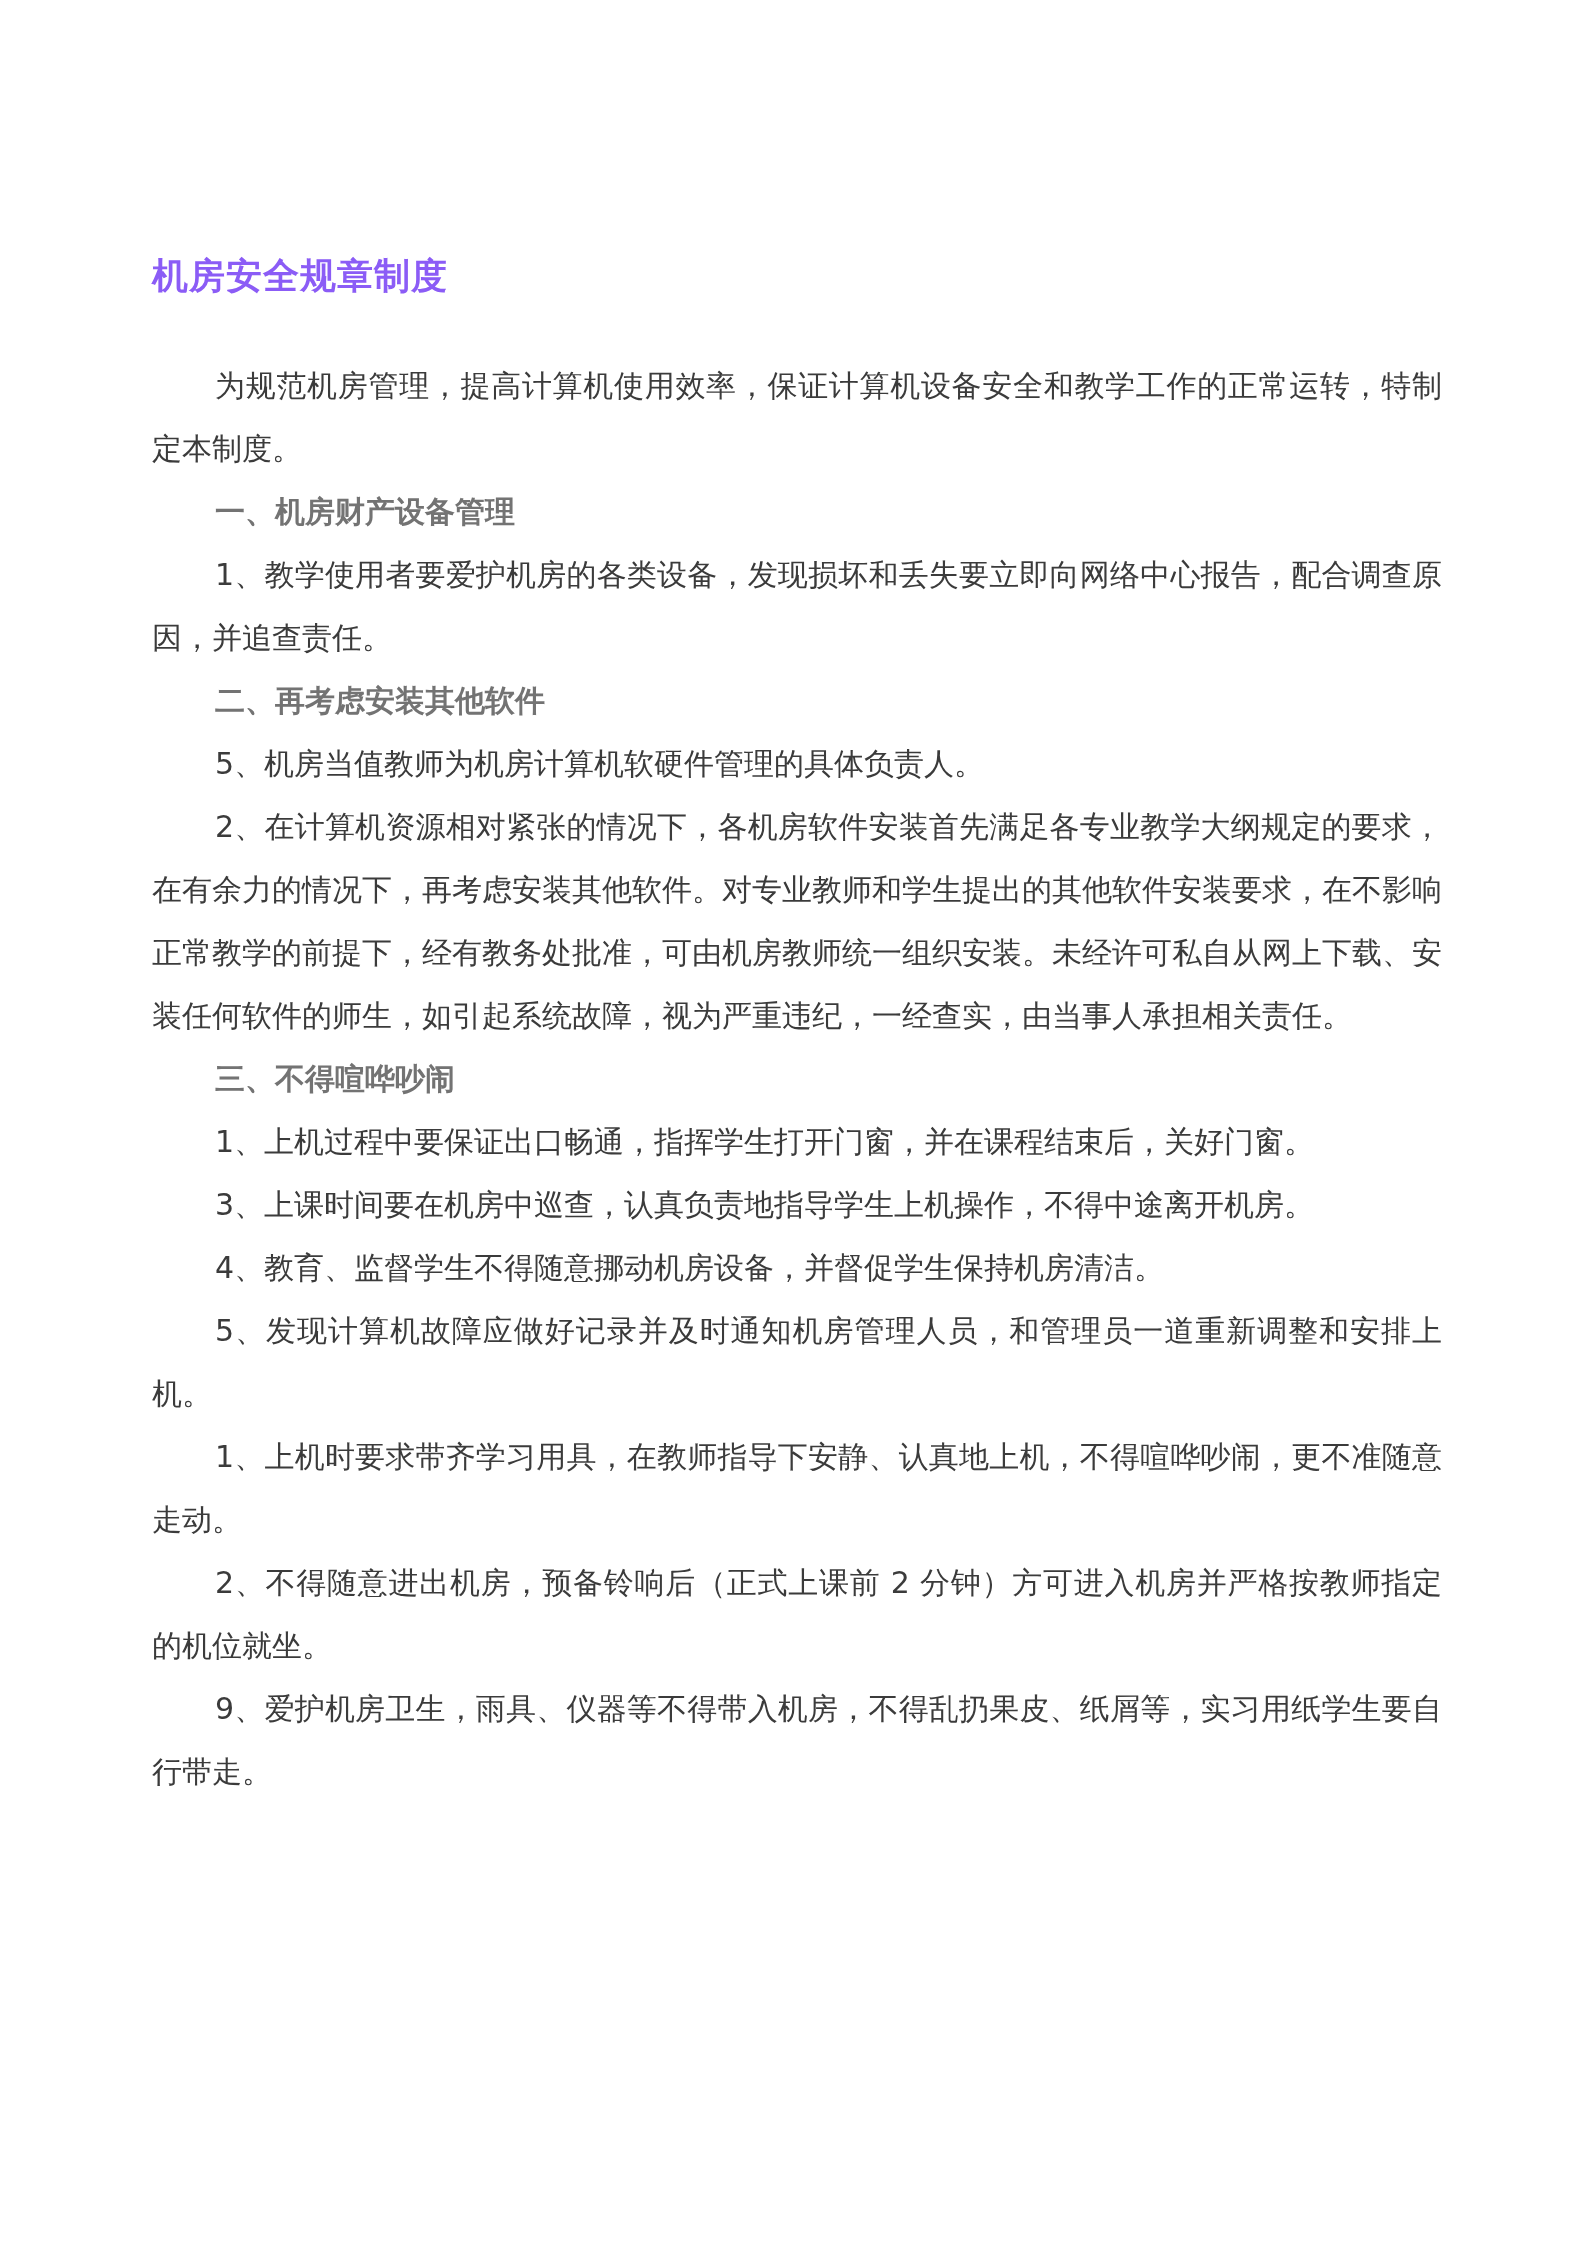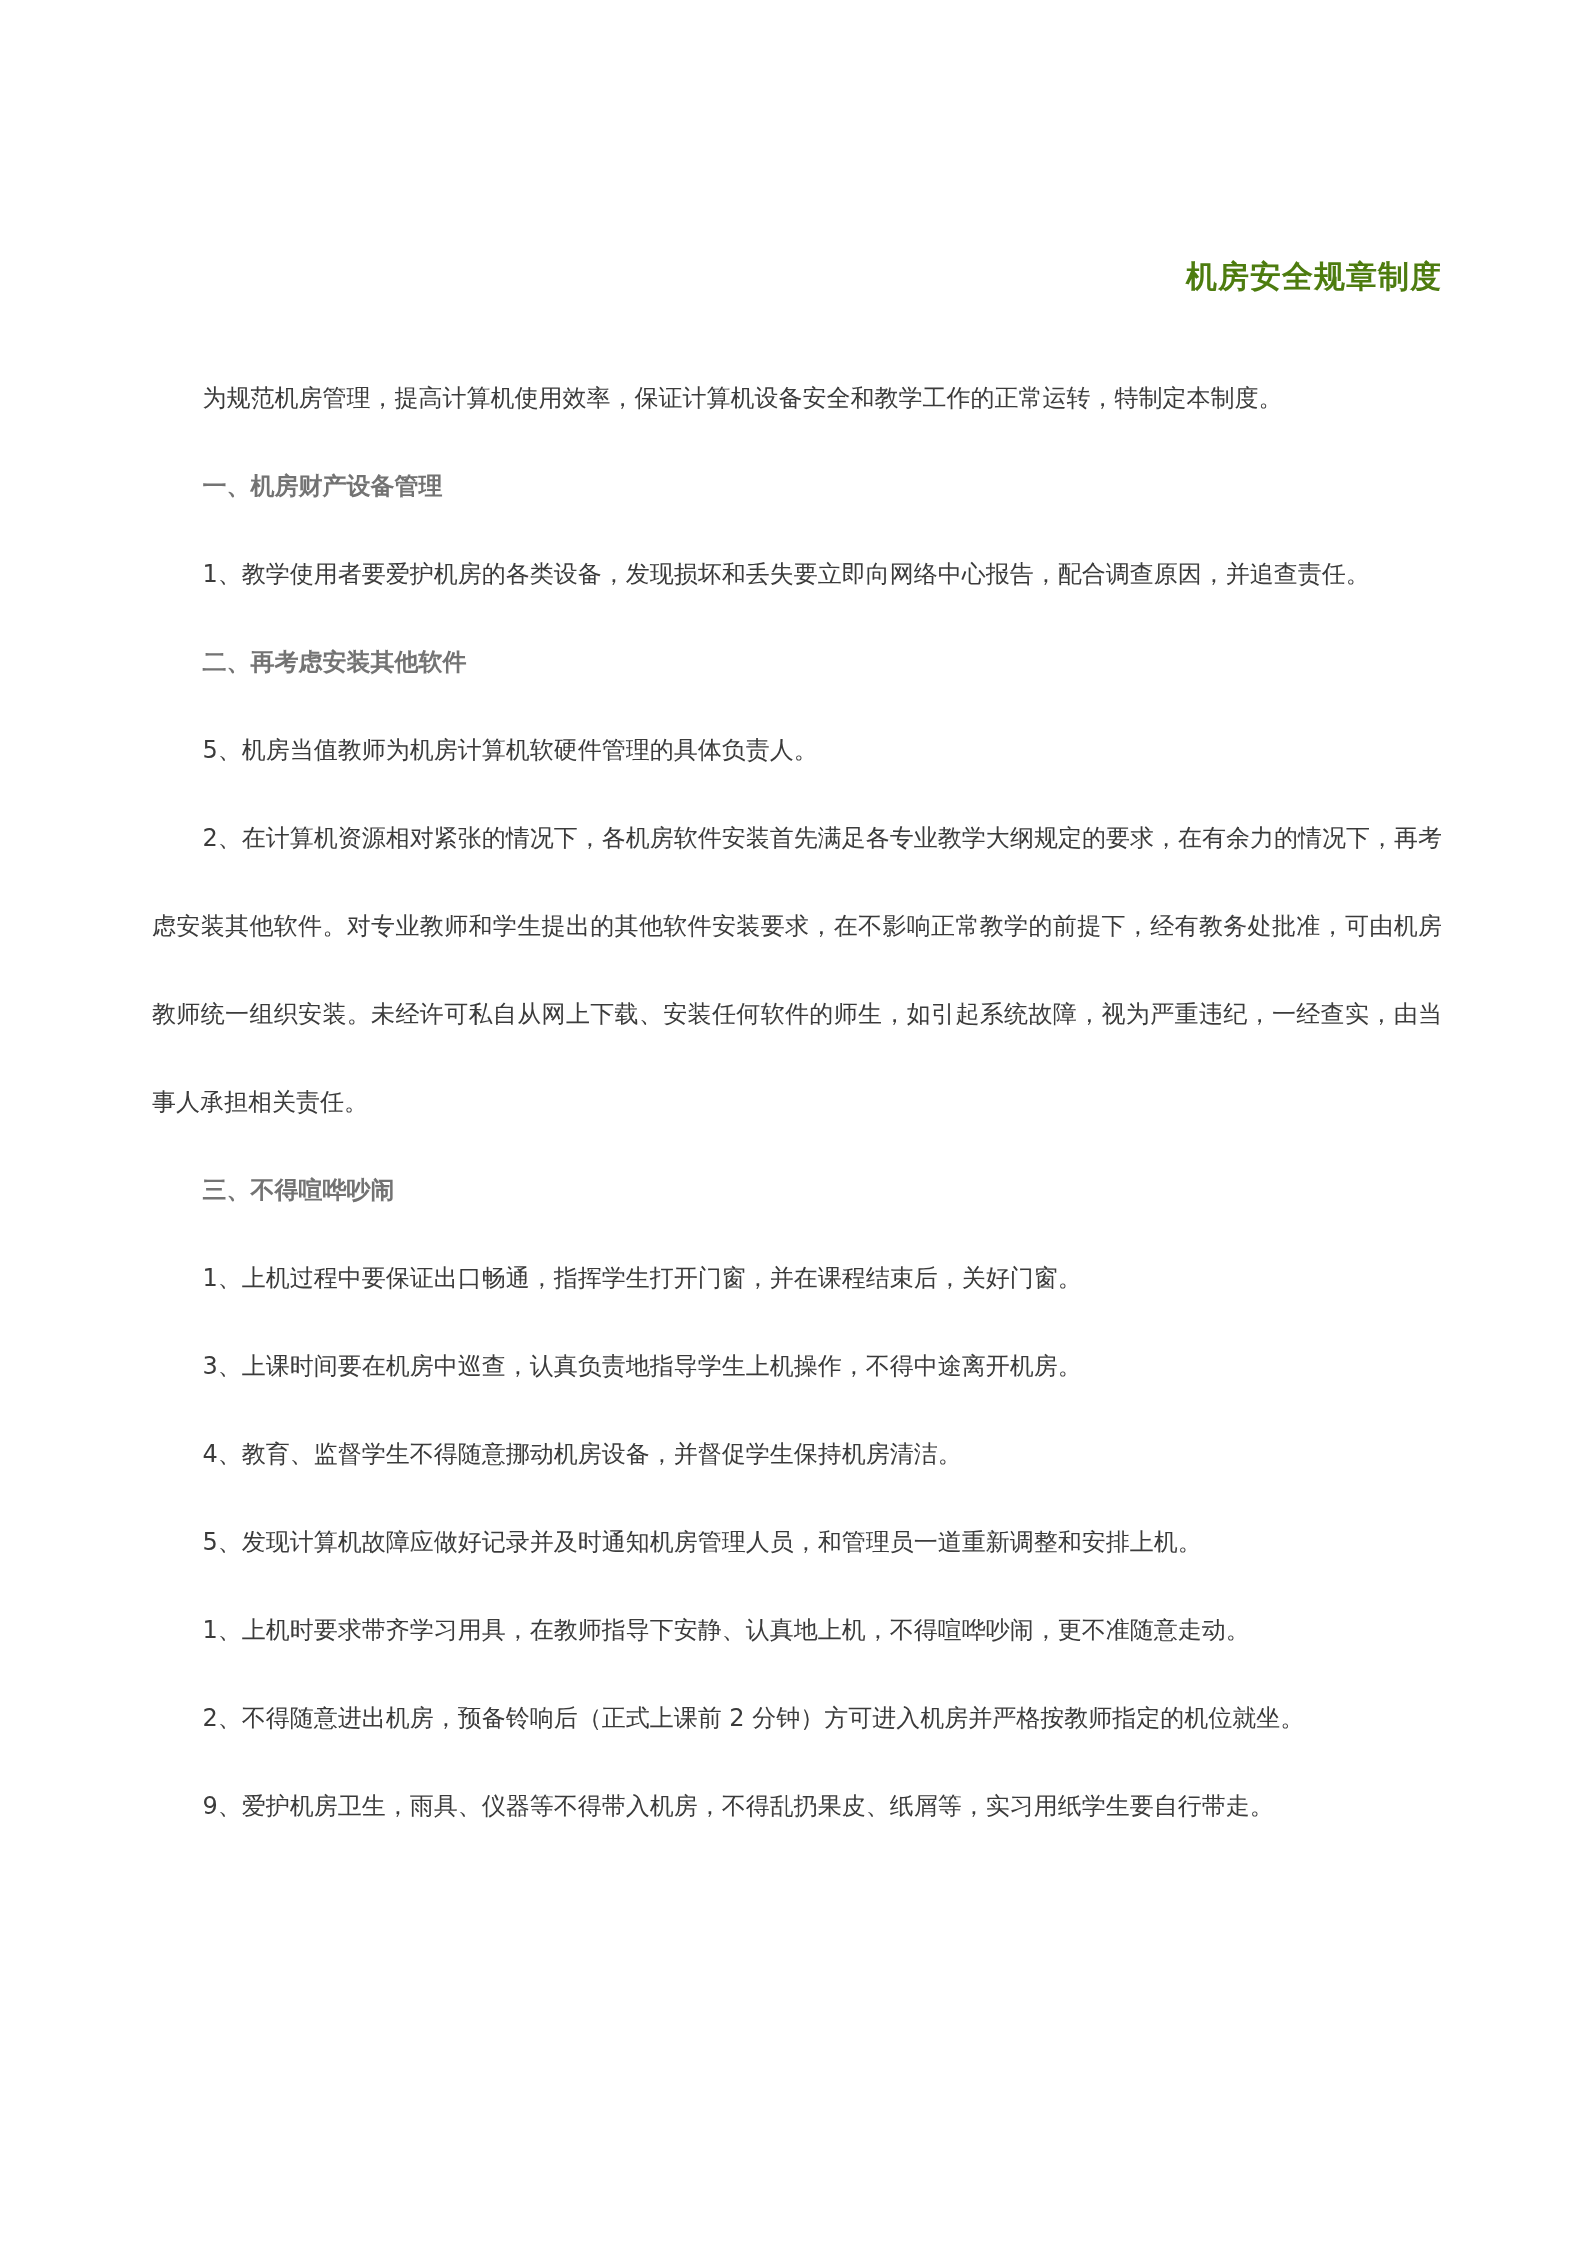--- a/index.html
+++ b/index.html
@@ -4,26 +4,26 @@
 <style>
   html, body { margin: 0; padding: 0; background: #ffffff; }
   body { width: 1587px; height: 2245px; position: relative; overflow: hidden; }
   .page {
     position: absolute; left: 152px; top: 0; width: 1290px;
     font-family: "DejaVu Sans", "Liberation Sans", sans-serif;
     color: #3b3b3b;
   }
   .title {
     position: absolute; left: 0; right: 0; top: 252px;
-    text-align: right; font-size: 31px; font-weight: bold; line-height: 48px;
-    color: #4d7c0f; letter-spacing: 1px;
+    text-align: left; font-size: 36px; font-weight: bold; line-height: 48px;
+    color: #8b5cf6; letter-spacing: 1px;
   }
   .body {
     position: absolute; left: 0; right: 0; top: 354px;
-    font-size: 24px; line-height: 88px;
+    font-size: 30px; line-height: 63px;
   }
   .para {
     margin: 0; text-indent: 2.1em; text-align: justify;
     text-align-last: left;
   }
   .heading {
     margin: 0; text-indent: 2.1em; font-weight: bold; color: #737373;
   }
 </style>
 </head>

